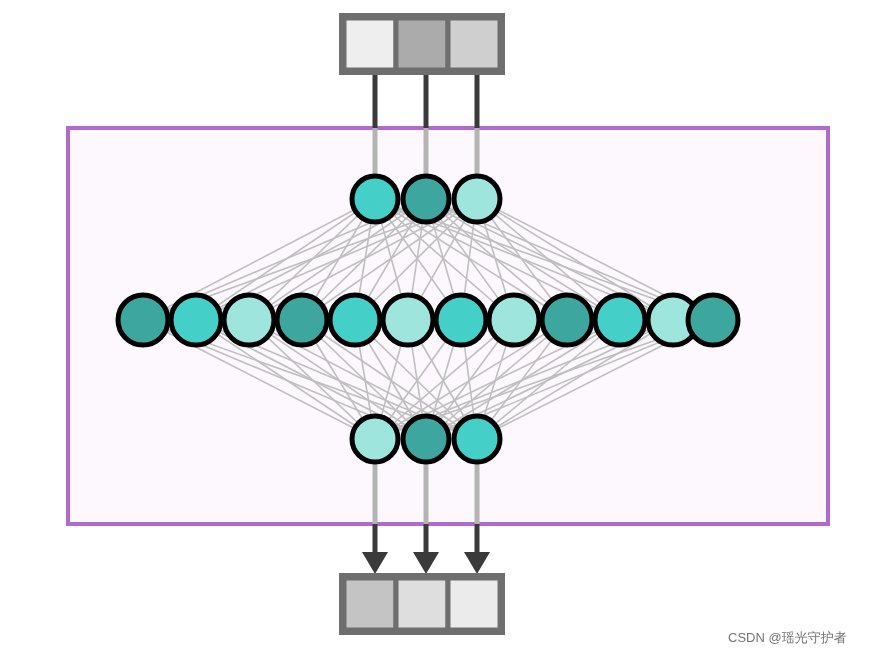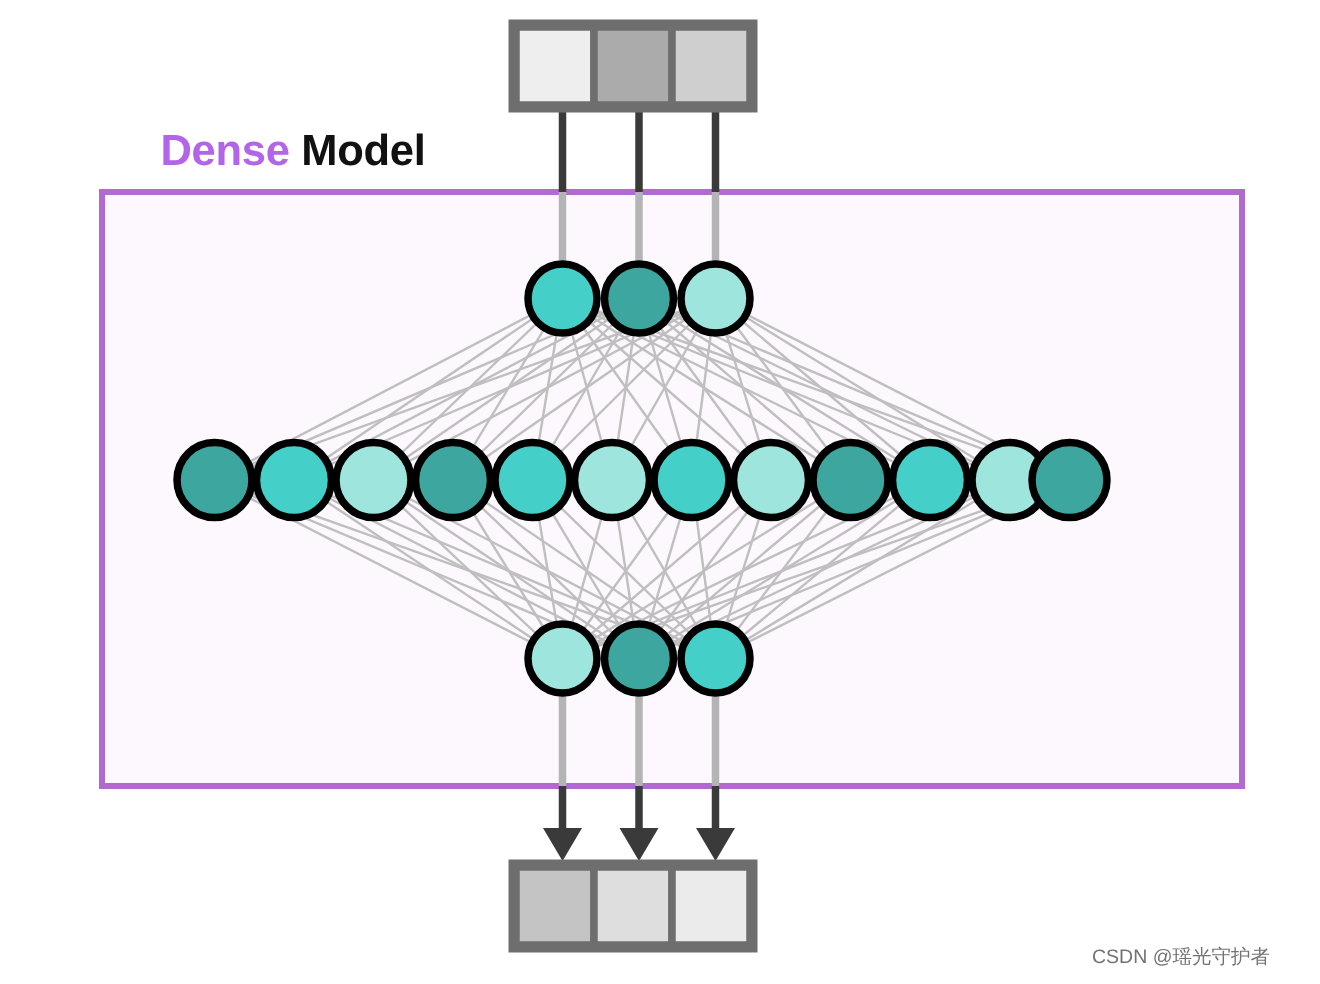--- a/index.html
+++ b/index.html
@@ -173,19 +173,16 @@
         <circle cx="567" cy="320" r="25" fill="#3da79f" stroke="#000000" stroke-width="5"></circle>
         <circle cx="620" cy="320" r="25" fill="#45cfc9" stroke="#000000" stroke-width="5"></circle>
         <circle cx="673" cy="320" r="25" fill="#9ee5de" stroke="#000000" stroke-width="5"></circle>
         <circle cx="713" cy="320" r="25" fill="#3da79f" stroke="#000000" stroke-width="5"></circle>
         <circle cx="375" cy="439" r="23" fill="#9ee5de" stroke="#000000" stroke-width="5"></circle>
         <circle cx="426" cy="439" r="23" fill="#3da79f" stroke="#000000" stroke-width="5"></circle>
         <circle cx="477" cy="439" r="23" fill="#45cfc9" stroke="#000000" stroke-width="5"></circle>
       </g>
   </svg>
 
-  <div id="title">
-    <span class="kw">Dense</span><span class="rest"> Model</span>
-  </div>
 
   <div id="watermark">CSDN @瑶光守护者</div>
 
 </div>
 
 </body></html>

